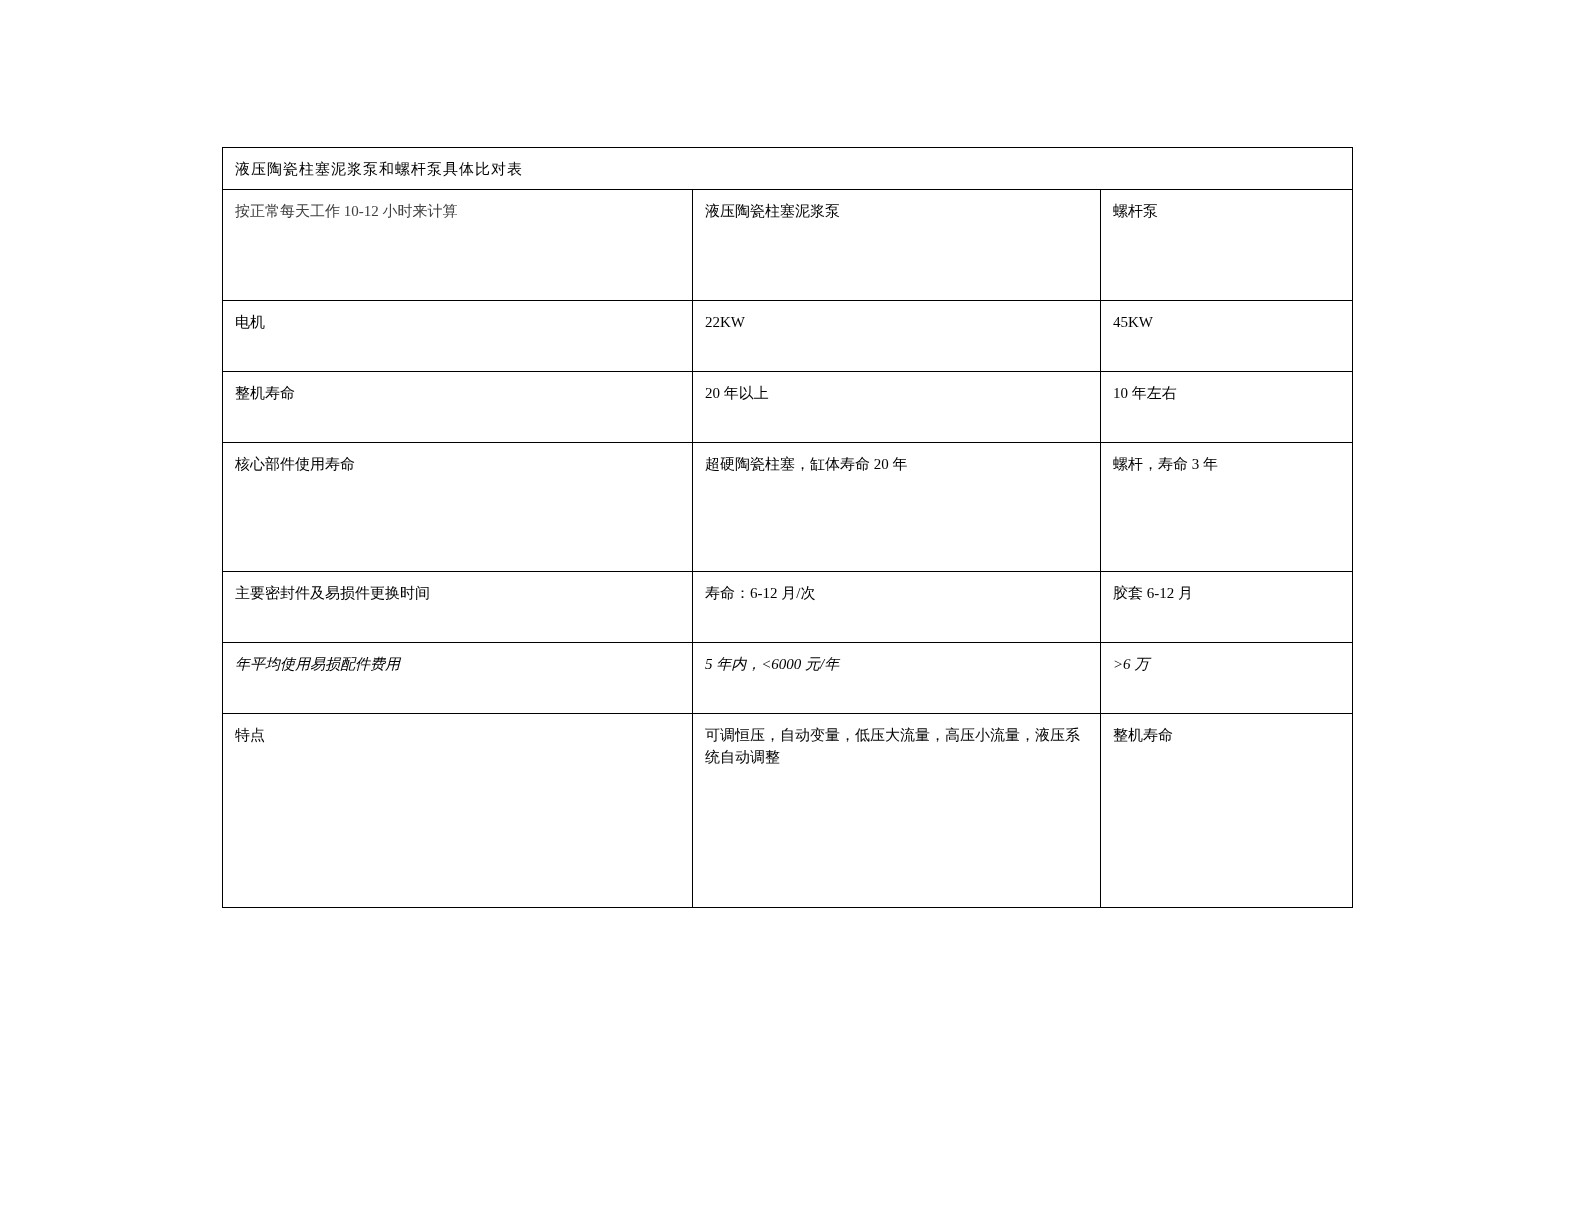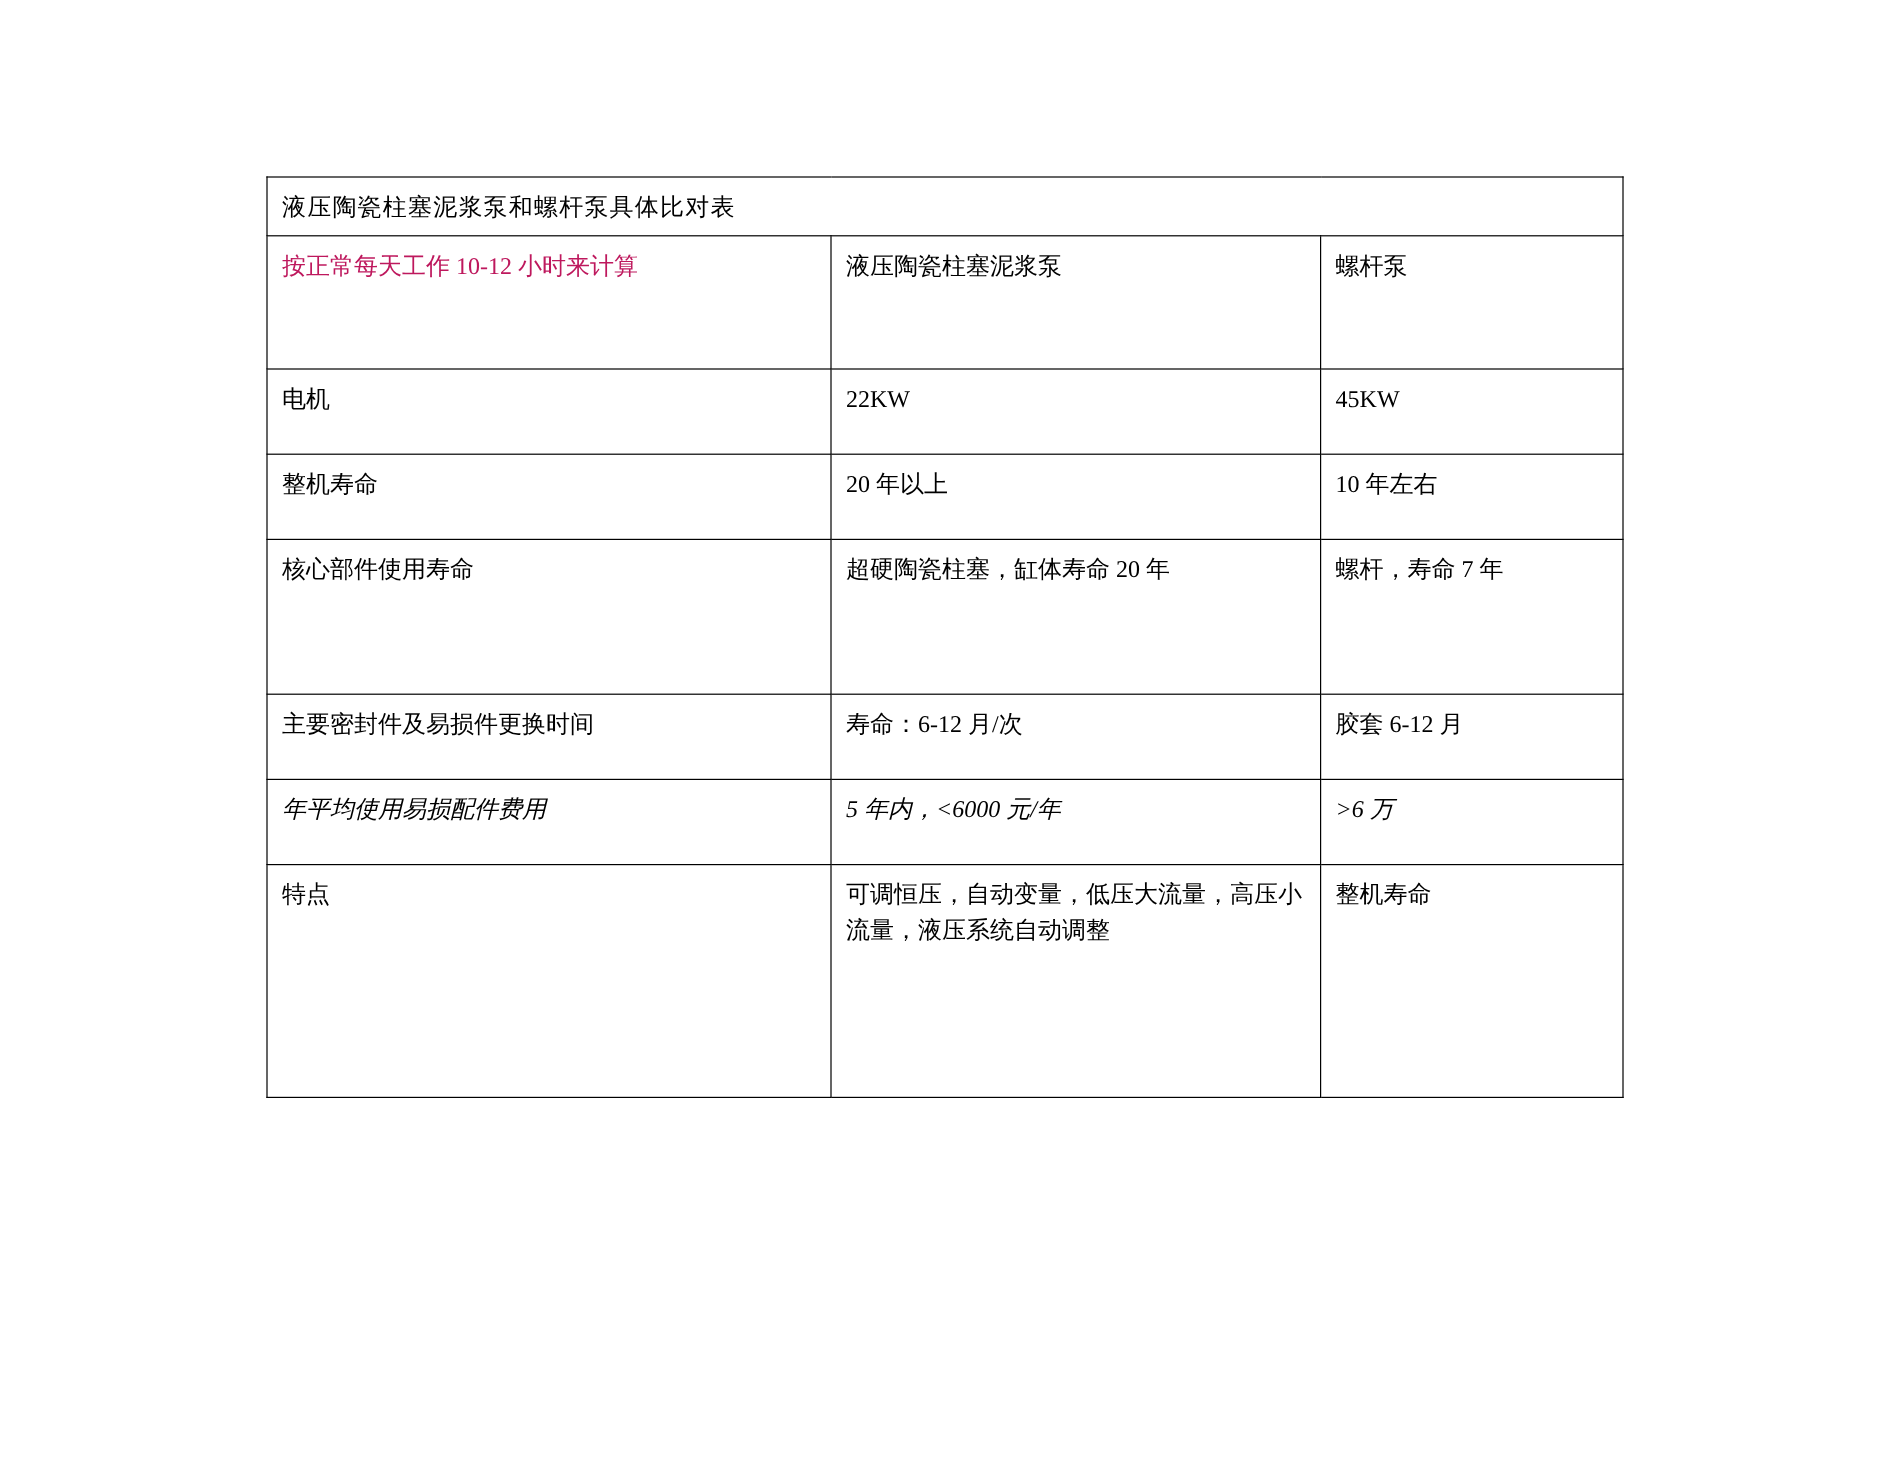--- a/index.html
+++ b/index.html
@@ -30,39 +30,39 @@
   table.cmp {
     border-collapse: collapse;
     width: 1130px;
     table-layout: fixed;
     background: #ffffff;
   }
   table.cmp td, table.cmp th {
     border: 1px solid #000000;
     vertical-align: top;
     padding: 10px 12px 8px 12px;
-    font-size: 20px;
+    font-size: 15px;
     line-height: 1.5;
     font-weight: normal;
     text-align: left;
   }
   td.title-cell {
     text-align: center;
     font-size: 30px;
     font-weight: bold;
     padding-top: 20px;
     padding-bottom: 20px;
     letter-spacing: 1px;
   }
   col.c1 { width: 470px; }
   col.c2 { width: 408px; }
   col.c3 { width: 252px; }
 
   .hdr-red {
-    color: #be185d;
+    color: #404040;
     font-weight: bold;
   }
   .row-header td { height: 92px; }
   .row-flow td { height: 62px; }
   .row-motor td { height: 52px; }
   .row-press td { height: 52px; }
   .row-life td { height: 52px; }
   .row-core td { height: 110px; }
   .row-seal td { height: 52px; }
   .row-cost td { height: 52px; font-style: italic; }
@@ -110,21 +110,21 @@
 
         <tr class="row-life">
           <td>整机寿命</td>
           <td>20 年以上</td>
           <td>10 年左右</td>
         </tr>
 
         <tr class="row-core">
           <td>核心部件使用寿命</td>
           <td>超硬陶瓷柱塞，缸体寿命 20 年</td>
-          <td>螺杆，寿命 7 年</td>
+          <td>螺杆，寿命 3 年</td>
         </tr>
 
         <tr class="row-seal">
           <td>主要密封件及易损件更换时间</td>
           <td>寿命：6-12 月/次</td>
           <td>胶套 6-12 月</td>
         </tr>
 
         <tr class="row-cost">
           <td>年平均使用易损配件费用</td>

